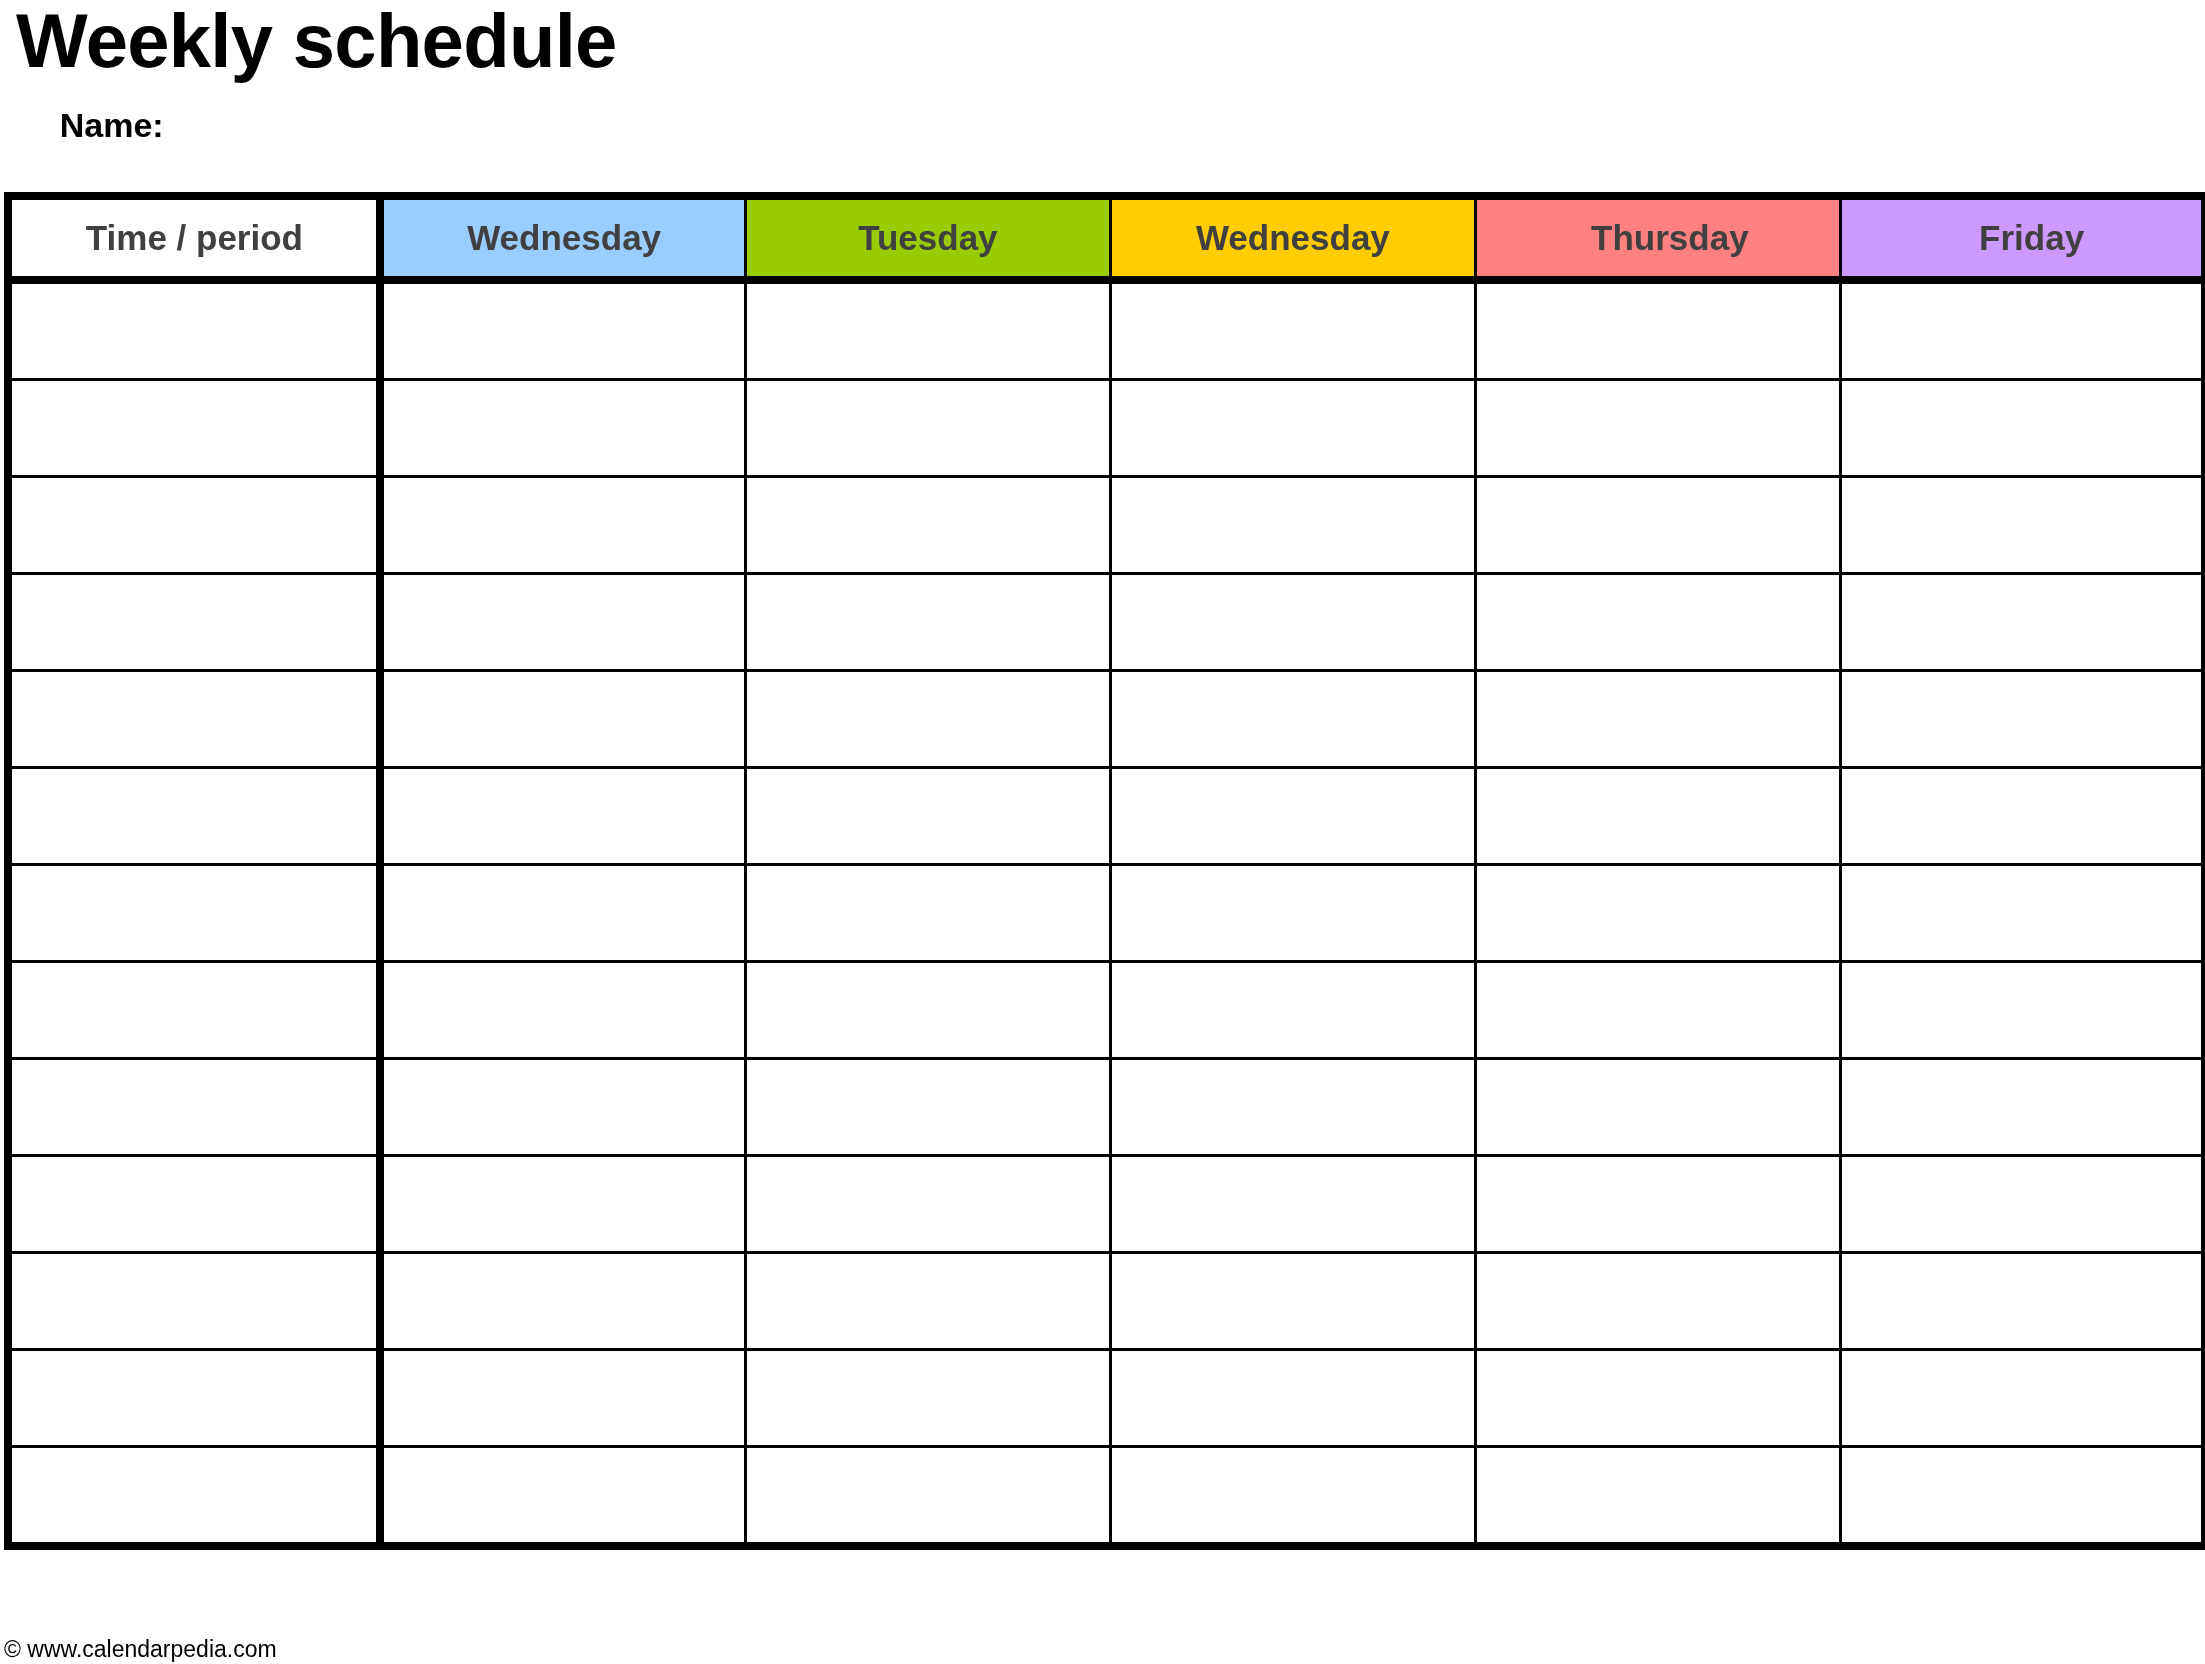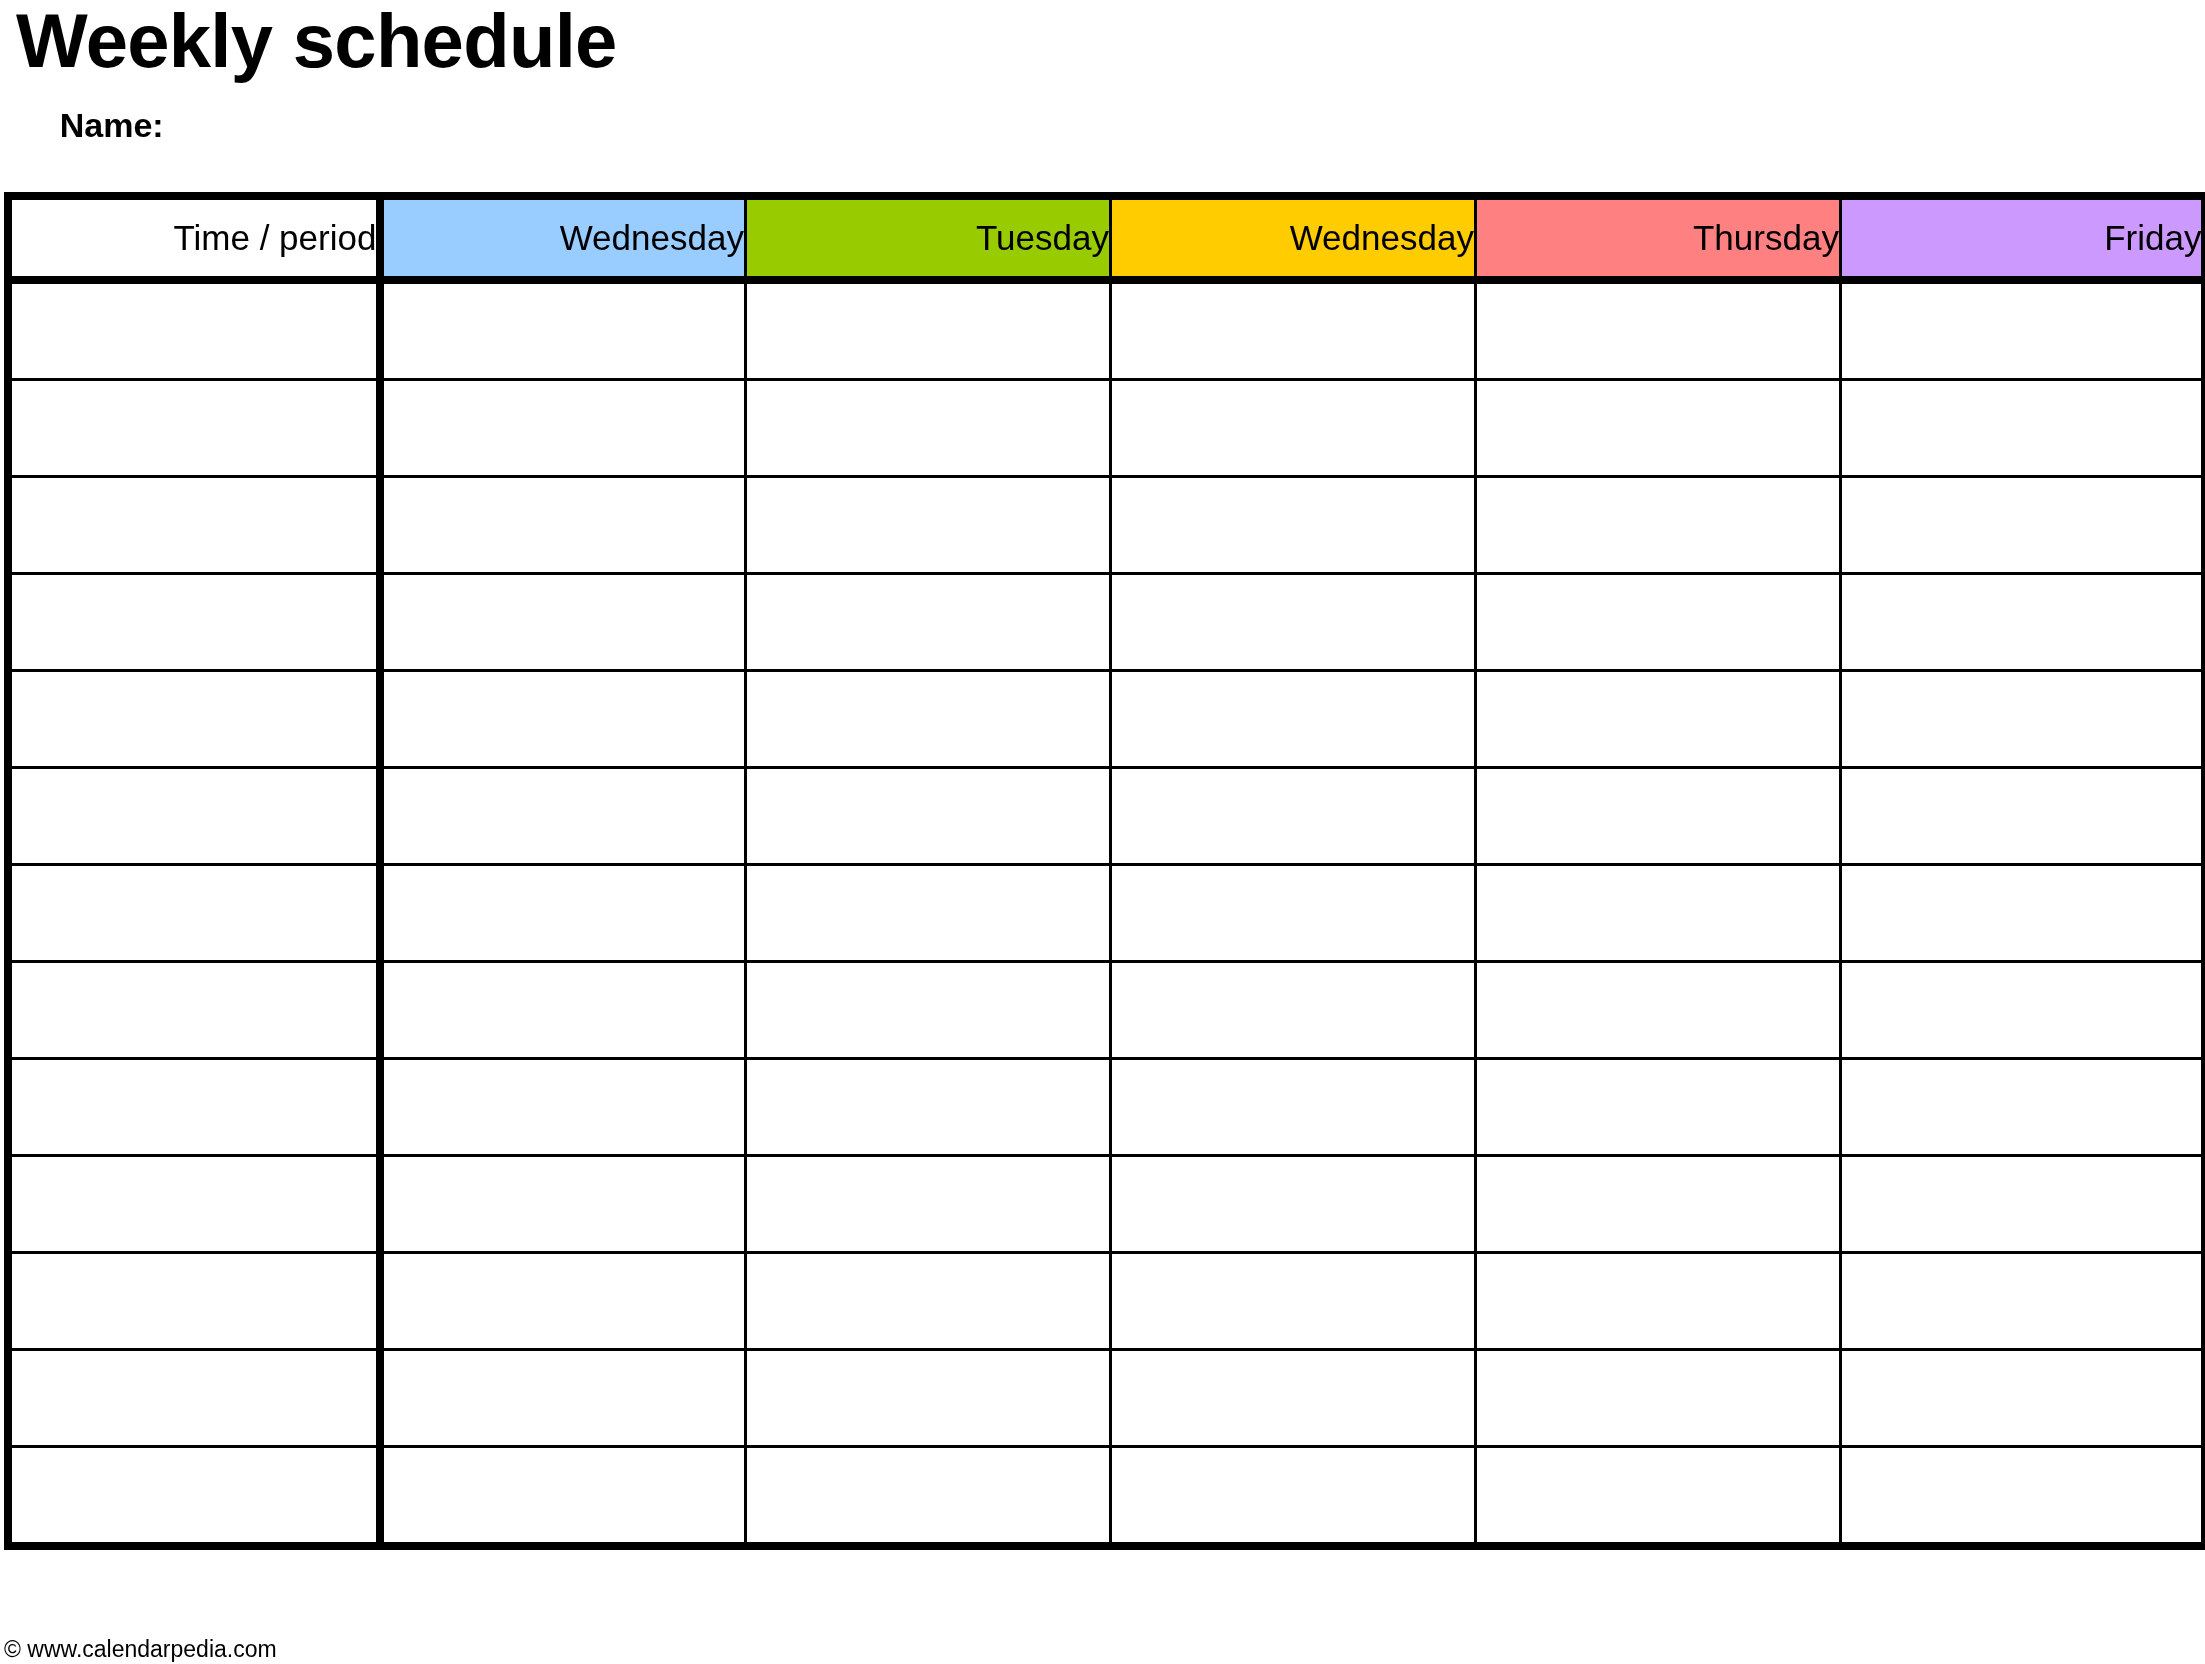--- a/index.html
+++ b/index.html
@@ -98,26 +98,26 @@
     border-bottom: 8px solid #000;
     border-left: 8px solid #000;
     border-right: 8px solid #000;
   }
 
   
   tr.head-row th {
     height: 76px;
     padding: 0;
     font-size: 35px;
-    font-weight: normal;
-    text-align: right;
+    font-weight: bold;
+    text-align: center;
     vertical-align: middle;
     border-bottom: 8px solid #000;
     border-right: 3.7px solid #000;
-    color: #000000;
+    color: #404040;
     white-space: nowrap;
   }
   tr.head-row th.time-head {
     border-right: 8px solid #000;
     background: #ffffff;
   }
   tr.head-row th:last-child { border-right: none; }
 
   
   tbody td {

